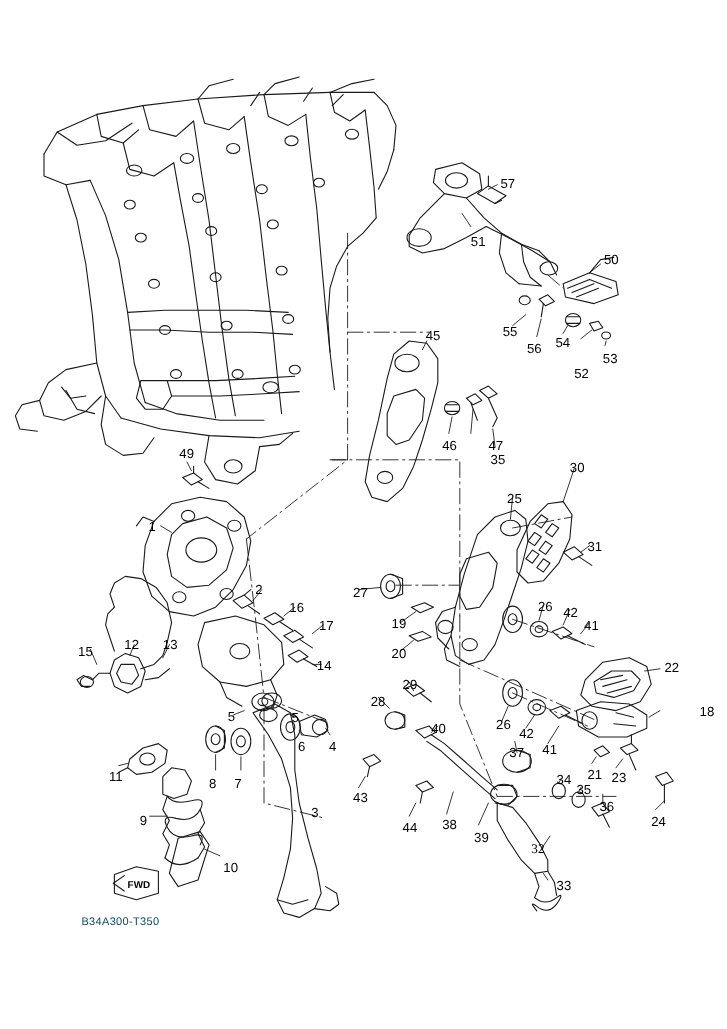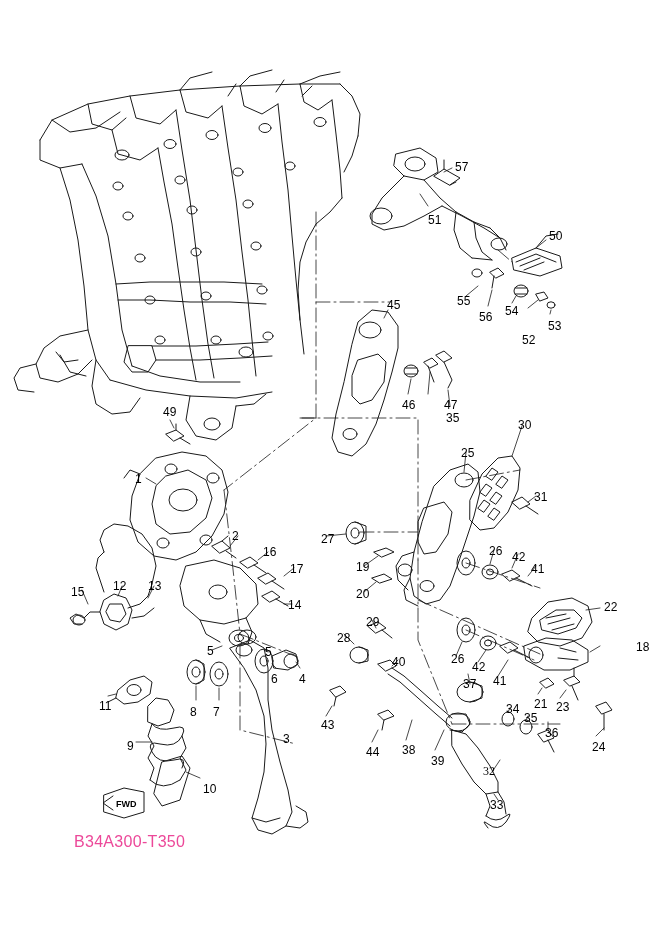--- a/index.html
+++ b/index.html
@@ -31,23 +31,23 @@
     position: absolute;
     font-family: "Liberation Sans", sans-serif;
     font-size: 12px;
     color: #000000;
     white-space: nowrap;
     line-height: 1;
   }
   .partcode {
     position: absolute;
     font-family: "Liberation Sans", sans-serif;
-    font-size: 16px;
+    font-size: 10px;
     letter-spacing: 0.3px;
-    color: #ec4899;
+    color: #0c4a6e;
     white-space: nowrap;
   }
   .fwd-label {
     position: absolute;
     font-family: "Liberation Sans", sans-serif;
     font-size: 9px;
     font-weight: bold;
     color: #000000;
     white-space: nowrap;
   }
@@ -504,21 +504,21 @@
   <div class="callout" style="left:592px; top:741px;">24</div>
   <div class="callout" style="left:461px; top:447px;">25</div>
   <div class="callout" style="left:489px; top:545px;">26</div>
   <div class="callout" style="left:451px; top:653px;">26</div>
   <div class="callout" style="left:321px; top:533px;">27</div>
   <div class="callout" style="left:337px; top:632px;text-align:right;">28</div>
   <div class="callout" style="left:366px; top:616px;">29</div>
   <div class="callout" style="left:518px; top:419px;">30</div>
   <div class="callout" style="left:534px; top:491px;">31</div>
   <div class="callout" style="left:483px; top:765px;font-family:Liberation Serif, serif;">32</div>
-  <div class="callout" style="left:490px; top:799px;">33</div>
+  <div class="callout" style="left:506px; top:799px;">33</div>
   <div class="callout" style="left:506px; top:703px;">34</div>
   <div class="callout" style="left:524px; top:712px;">35</div>
   <div class="callout" style="left:545px; top:727px;">36</div>
   <div class="callout" style="left:463px; top:678px;">37</div>
   <div class="callout" style="left:402px; top:744px;">38</div>
   <div class="callout" style="left:431px; top:755px;">39</div>
   <div class="callout" style="left:392px; top:656px;">40</div>
   <div class="callout" style="left:531px; top:563px;">41</div>
   <div class="callout" style="left:493px; top:675px;">41</div>
   <div class="callout" style="left:512px; top:551px;">42</div>

